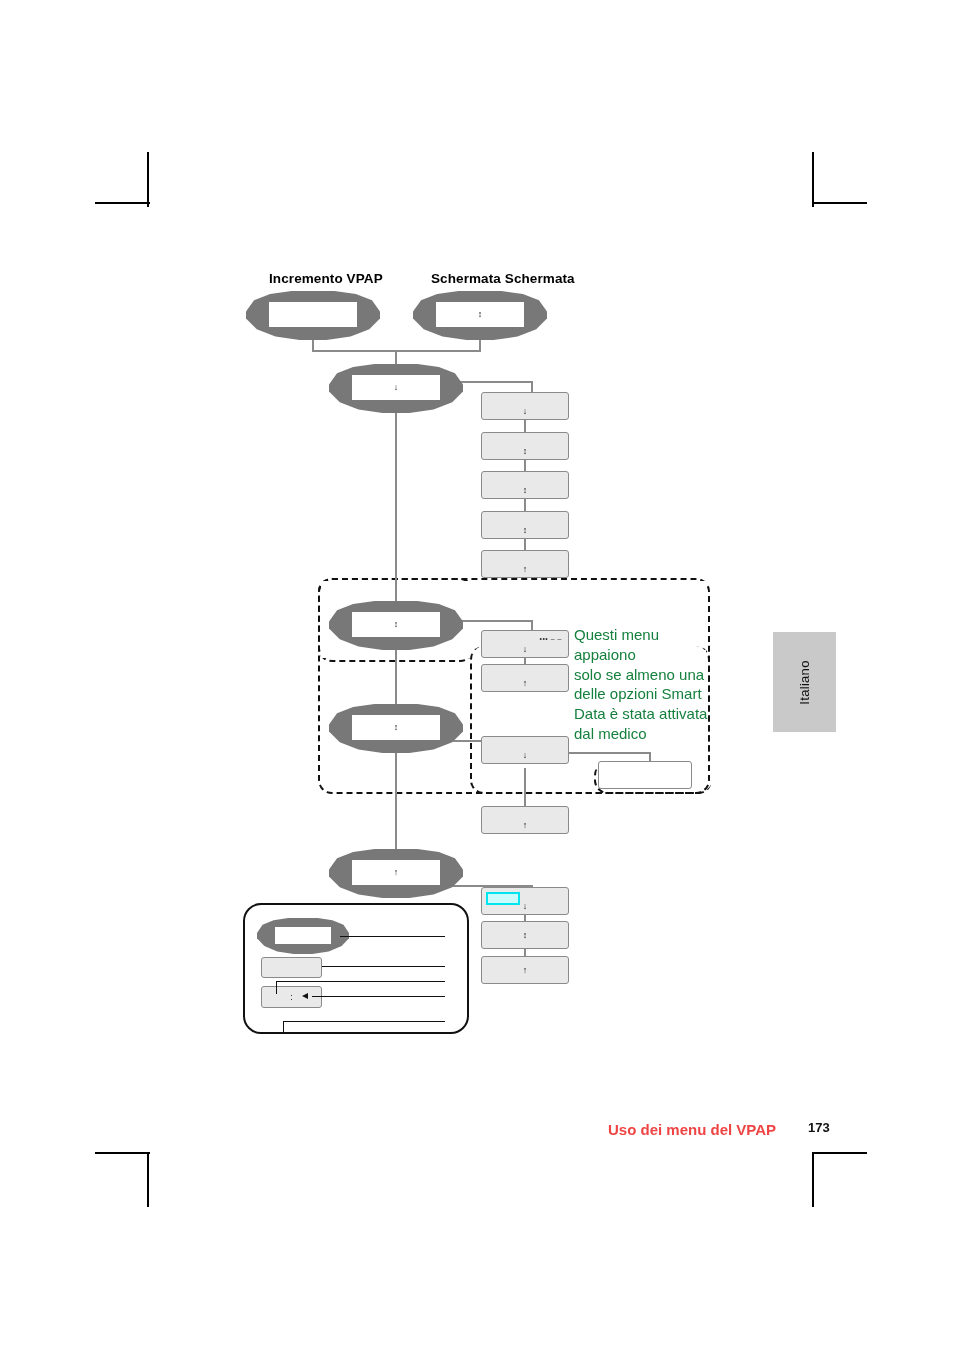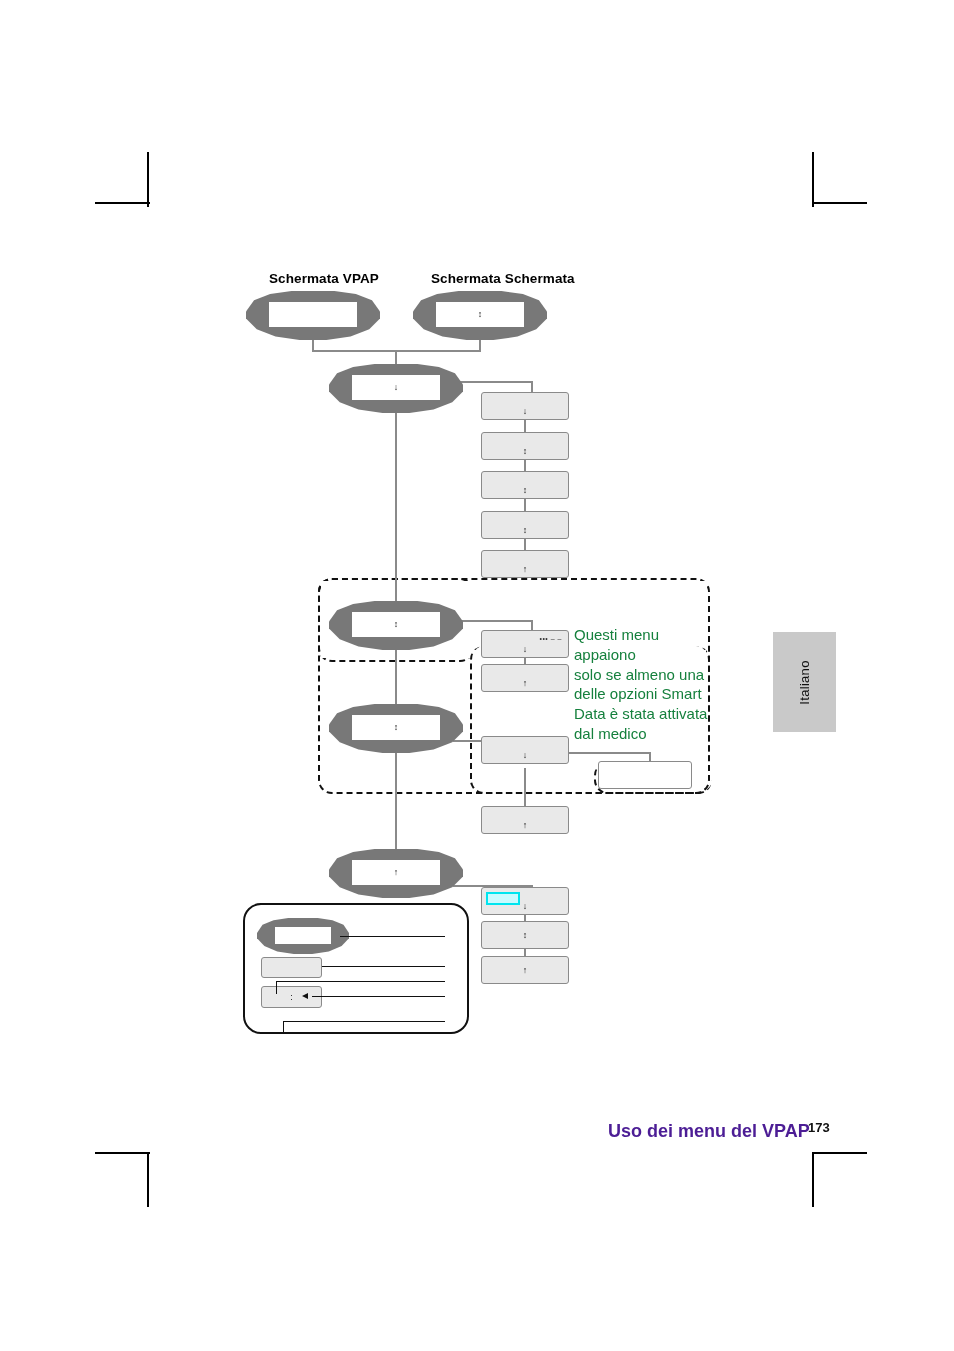--- a/index.html
+++ b/index.html
@@ -157,23 +157,23 @@
 
   
   .caption {
     position: absolute;
     font-size: 14px;
     color: #111;
     white-space: nowrap;
   }
   .footer-text {
     position: absolute;
-    font-size: 18px;
+    font-size: 15px;
     font-weight: bold;
-    color: #4c1d95;
+    color: #ef4444;
     white-space: nowrap;
   }
   .footer-page {
     position: absolute;
     font-size: 13px;
     font-weight: bold;
     color: #111;
     margin-left: 28px;
   }
 
@@ -204,21 +204,21 @@
   <div class="crop h" style="left:812px; top:202px;"></div>
   <div class="crop v" style="left:147px; top:1152px;"></div>
   <div class="crop h" style="left:95px;  top:1152px;"></div>
   <div class="crop v" style="left:812px; top:1152px;"></div>
   <div class="crop h" style="left:812px; top:1152px;"></div>
 
   <div class="side-tab" style="left:773px; top:632px; width:63px; height:100px;">
     <span>Italiano</span>
   </div>
 
-  <div class="col-title" style="left:269px; top:271px;">Schermata VPAP</div>
+  <div class="col-title" style="left:269px; top:271px;">Incremento VPAP</div>
   <div class="col-title" style="left:431px; top:271px;">Schermata Schermata</div>
 
   <div class="line v" style="left:312px; top:330px; height:22px;"></div>
   <div class="line v" style="left:479px; top:330px; height:22px;"></div>
   <div class="line h" style="left:312px; top:350px; width:169px;"></div>
   <div class="line v" style="left:395px; top:350px; height:28px;"></div>
 
   <div class="line v" style="left:395px; top:396px; height:222px;"></div>
   <div class="line v" style="left:395px; top:638px; height:86px;"></div>
   <div class="line v" style="left:395px; top:744px; height:127px;"></div>

